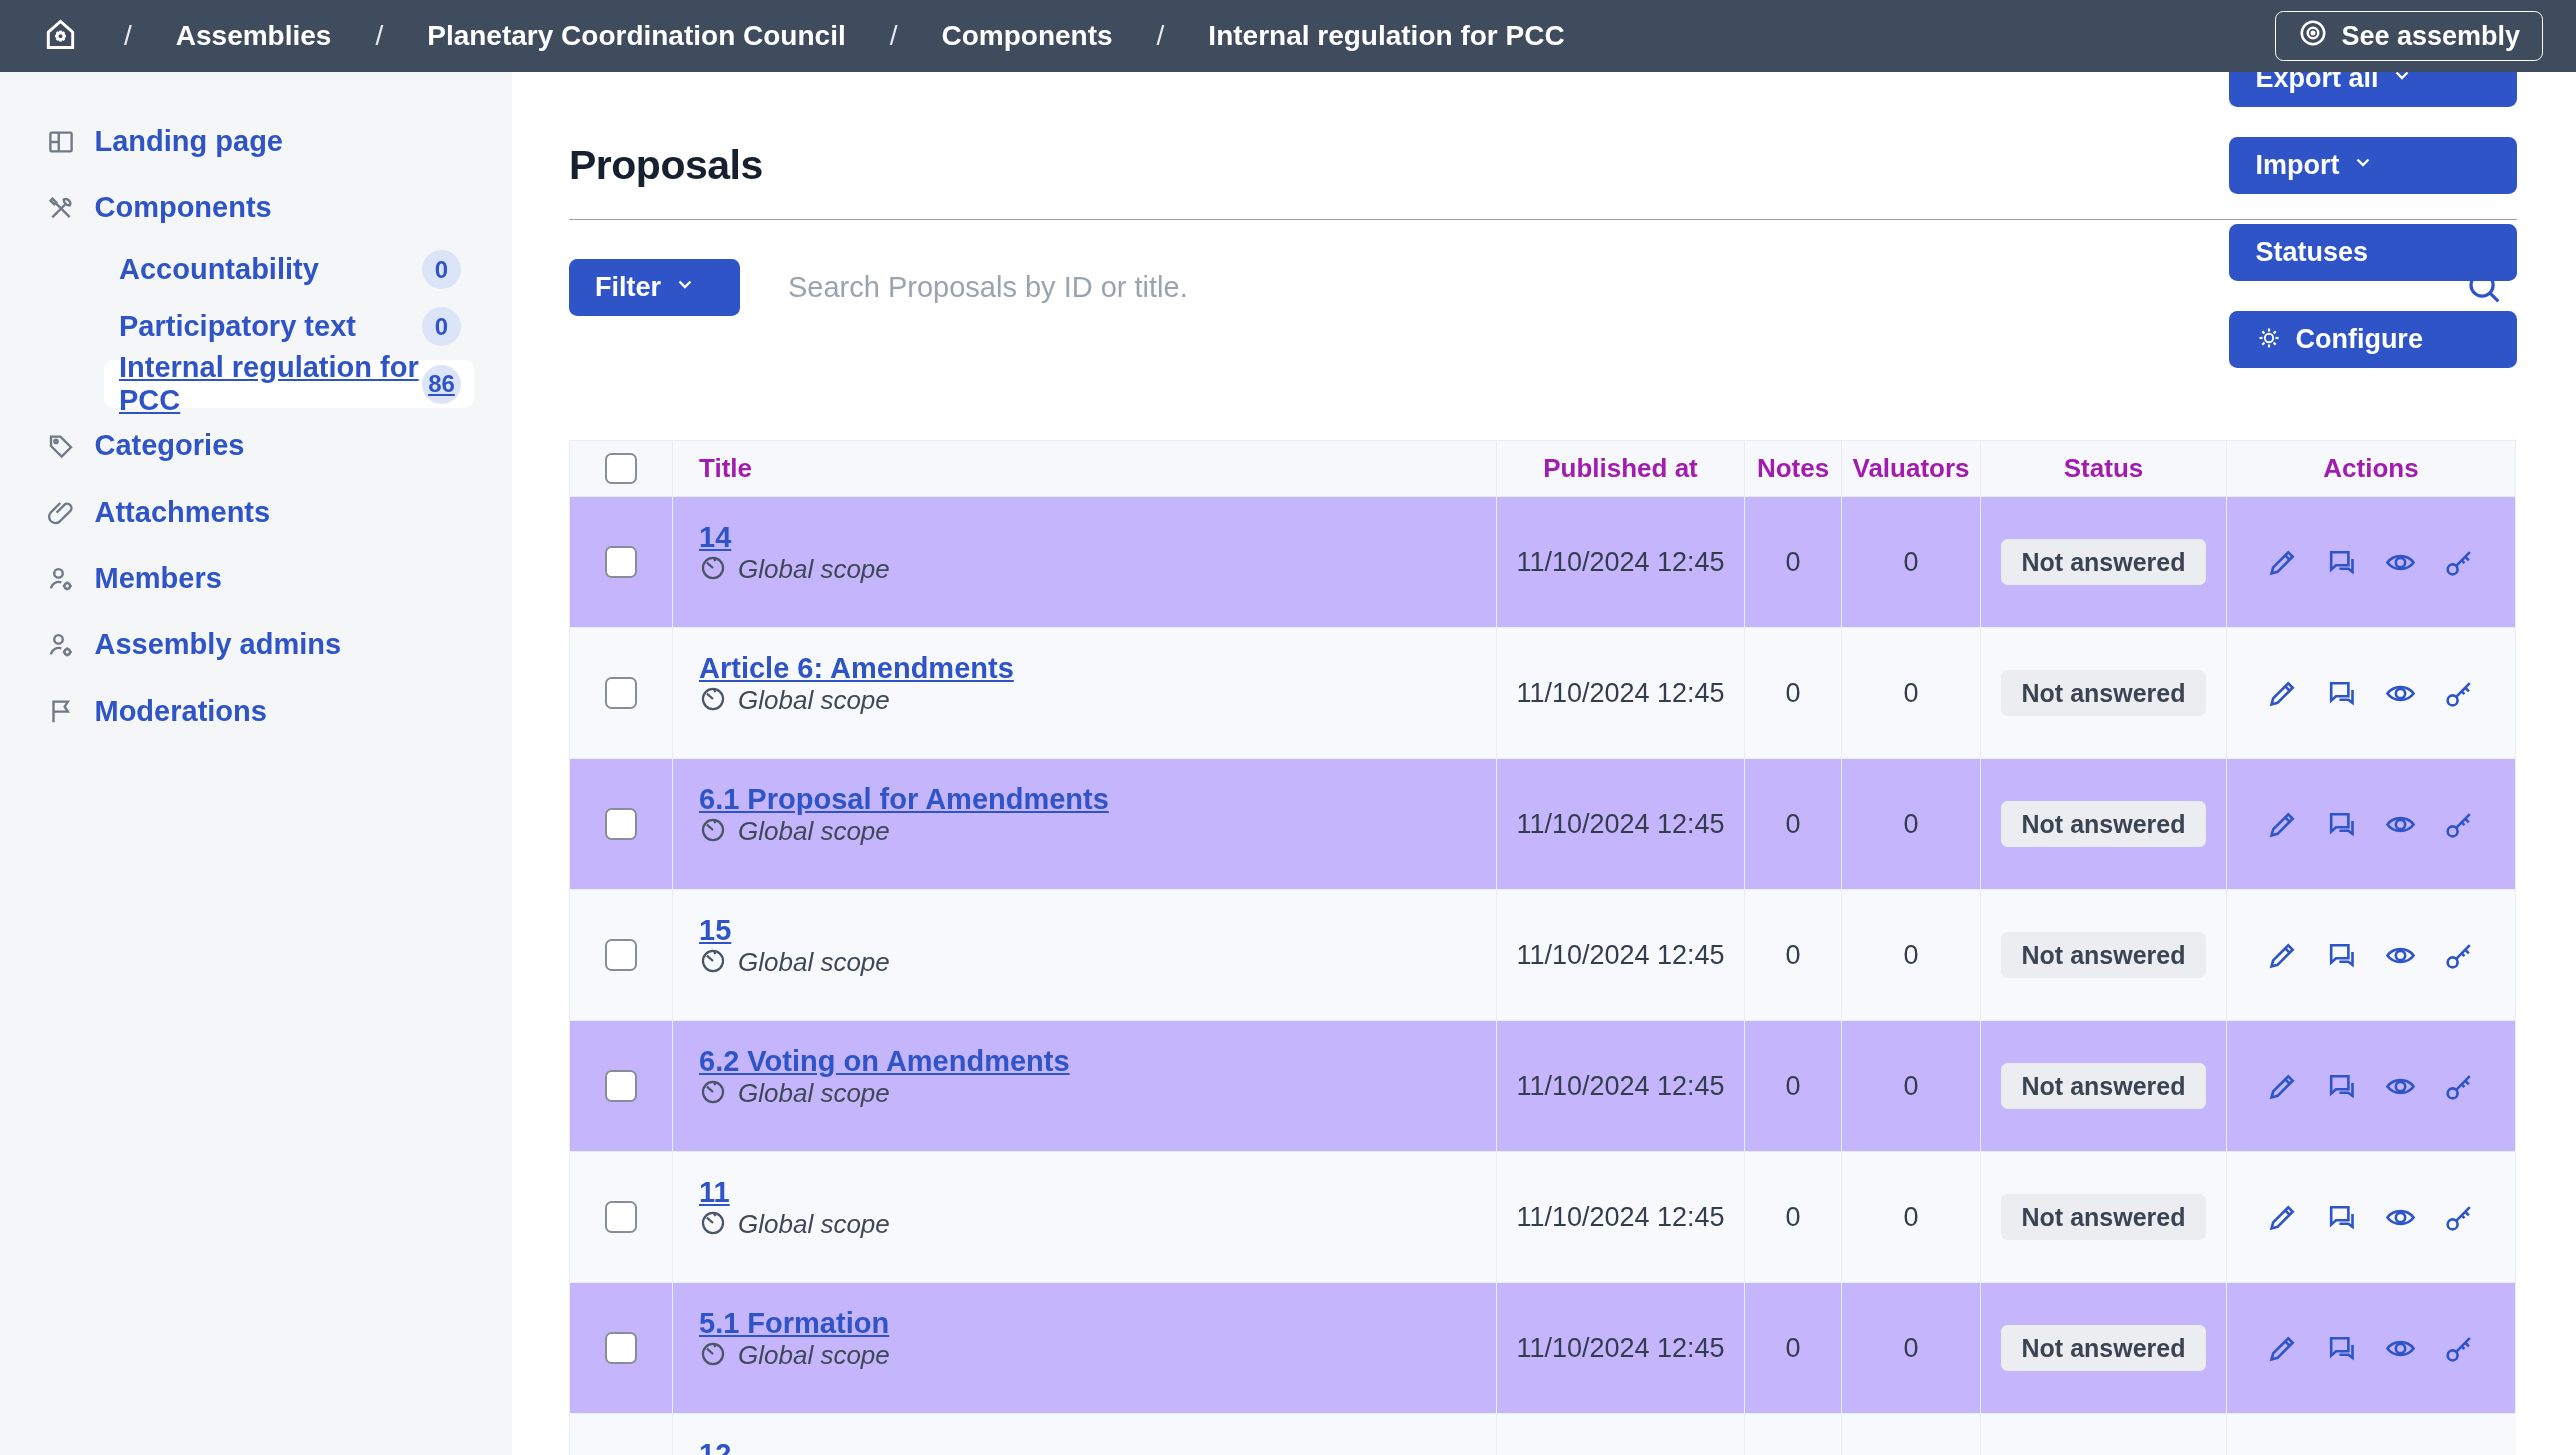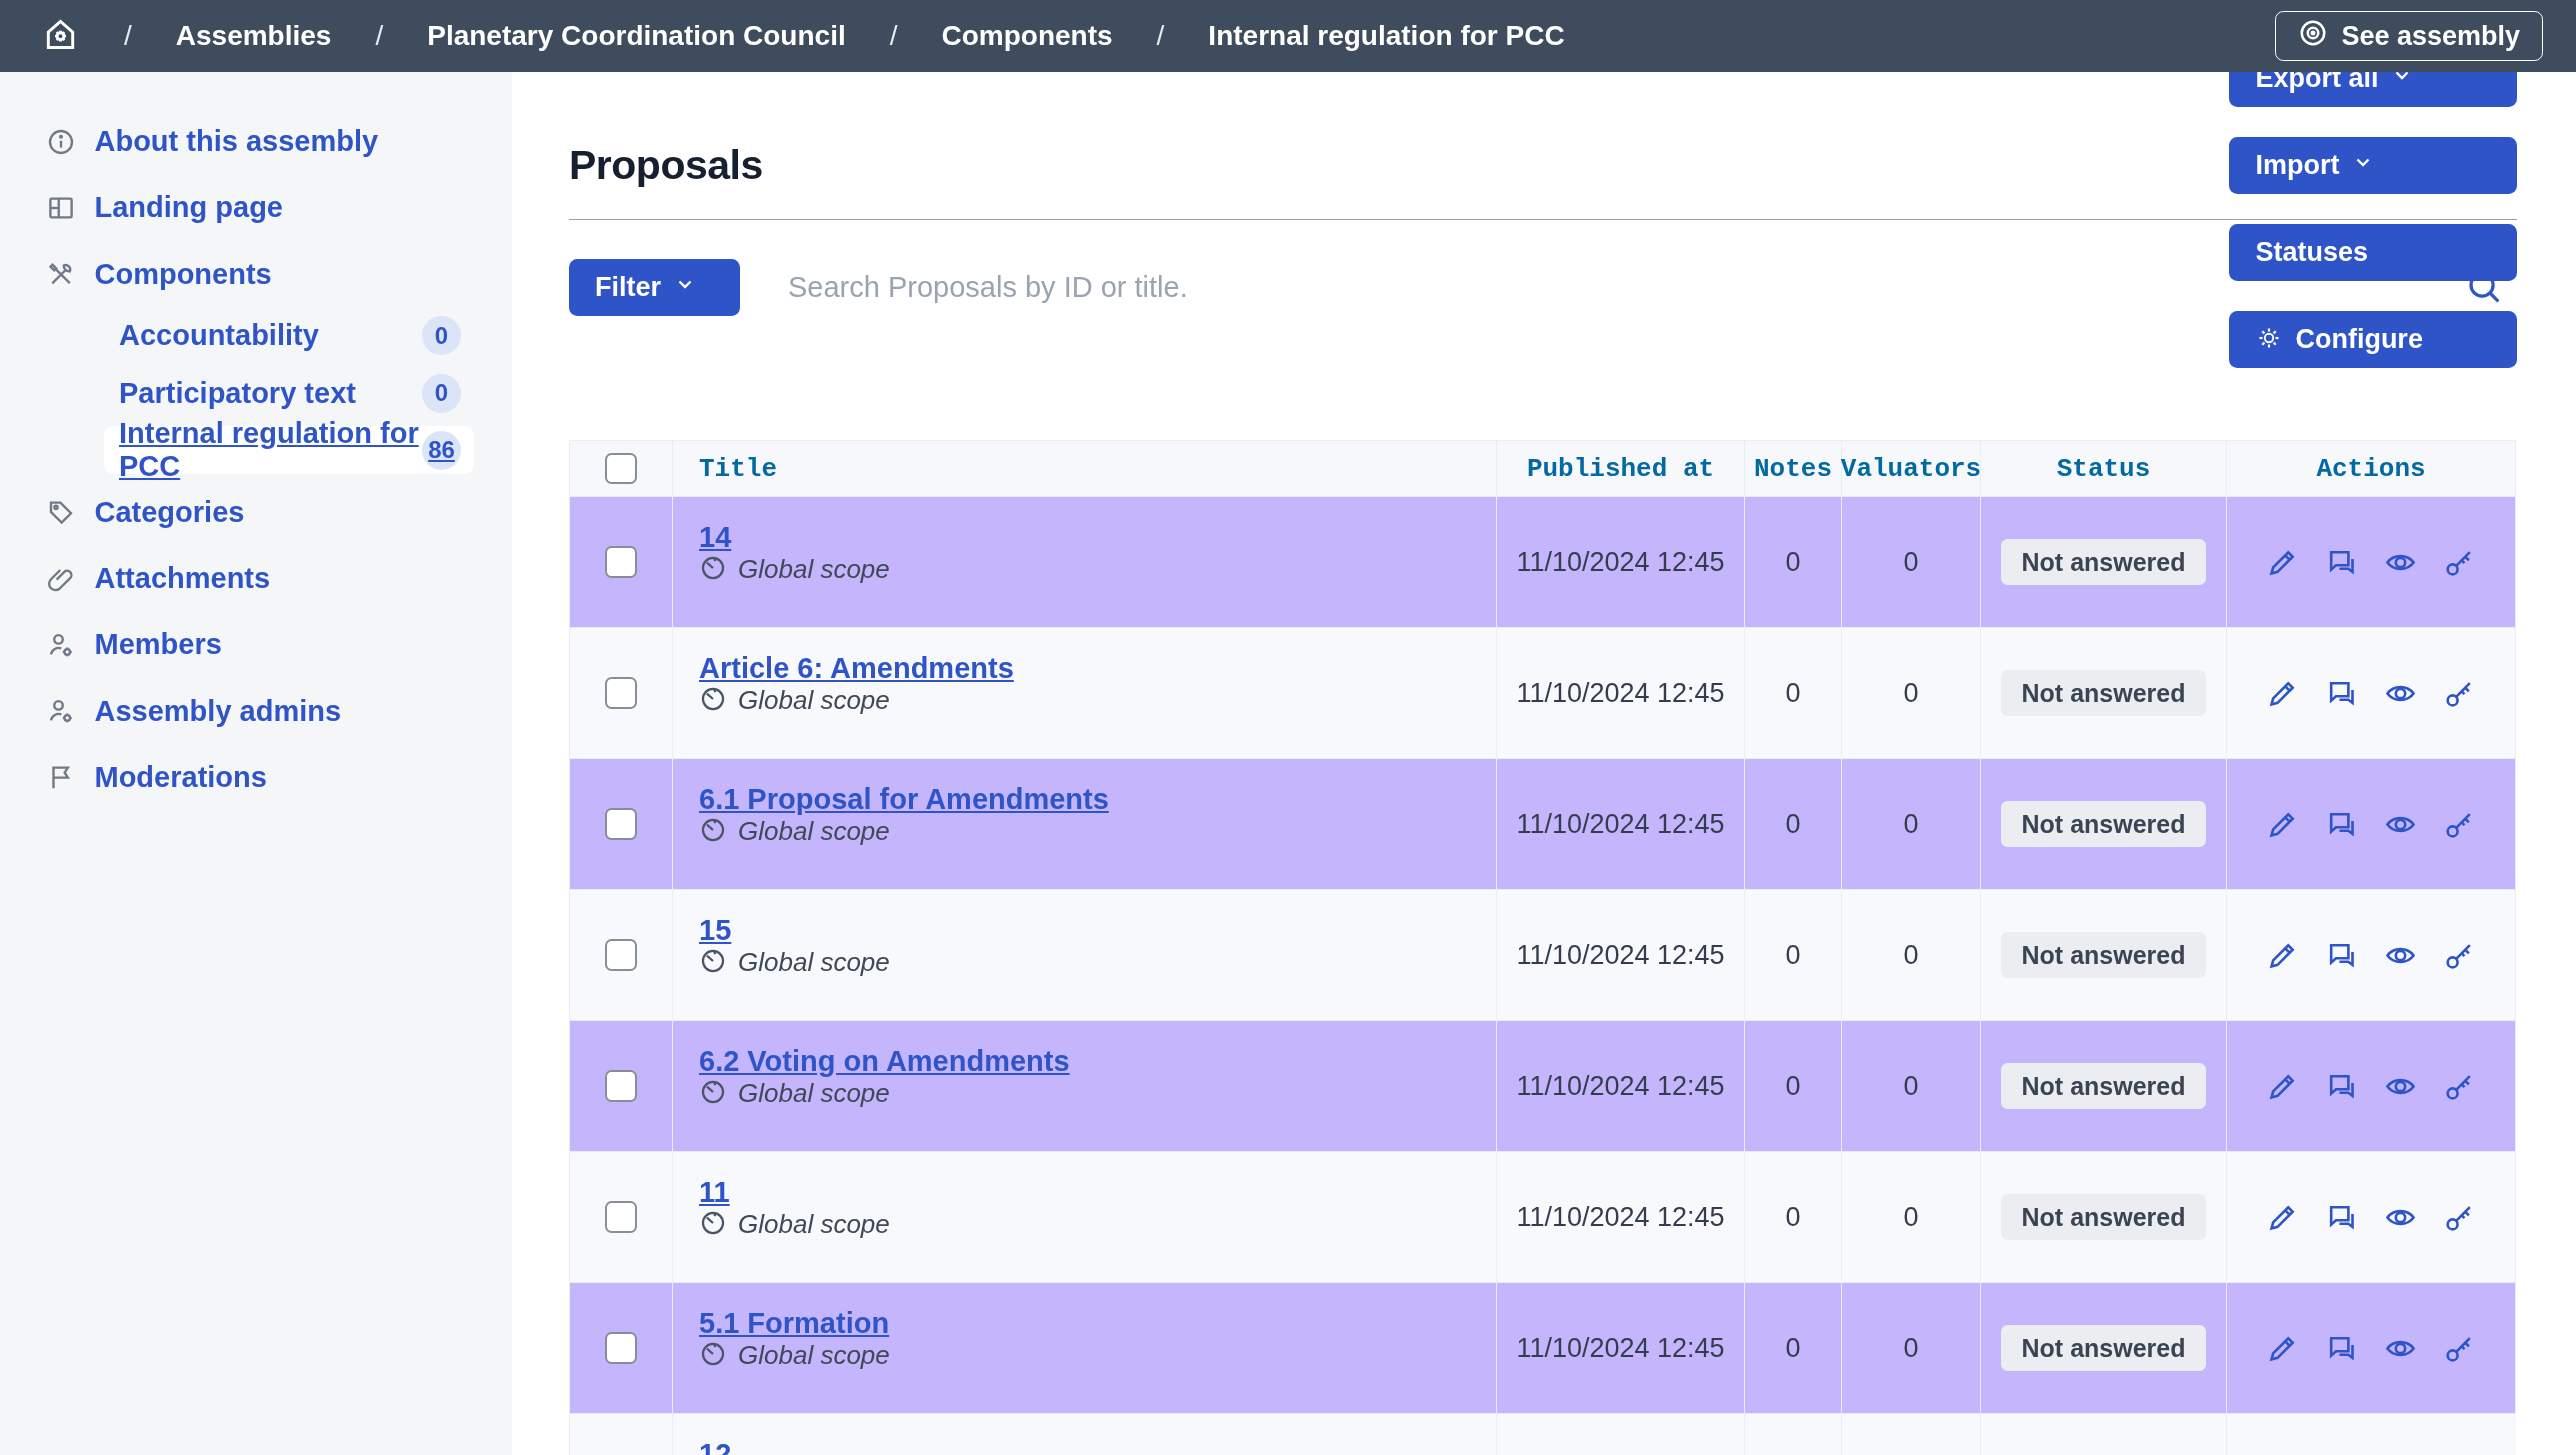--- a/index.html
+++ b/index.html
@@ -56,21 +56,21 @@
   .filter-btn{width:171px;justify-content:flex-start;flex:none;}
   .search-input{flex:1;border:none;outline:none;background:transparent;font-family:inherit;font-size:29px;color:#3a4453;}
   .search-input::placeholder{color:var(--muted);}
   .search-btn{width:43px;height:43px;color:var(--accent);margin-right:11px;flex:none;cursor:pointer;display:flex;align-items:center;justify-content:center;}
   .search-btn svg{width:39px;height:39px;}
 
   
   .ptable{margin-top:124px;width:1947px;border-top:0.9px solid var(--border);}
   .thead,.trow{display:grid;grid-template-columns:104px 824px 248px 97px 139px 246px 289px;}
   .thead{height:56px;background:var(--header-bg);border-bottom:0.9px solid var(--border);}
-  .thead .cell{display:flex;align-items:center;justify-content:center;font-size:26px;font-weight:700;color:#0369a1;border-right:0.9px solid var(--border);font-family:Liberation Mono, monospace;}
+  .thead .cell{display:flex;align-items:center;justify-content:center;font-size:26px;font-weight:700;color:#a21caf;border-right:0.9px solid var(--border);}
   .thead .cell:first-child{border-left:0.9px solid var(--border);}
   .thead .h-title{justify-content:flex-start;padding-left:26px;}
   .trow{height:131px;border-bottom:0.9px solid var(--border);background:#c4b5fd;}
   .trow:nth-child(even){background:var(--zebra);}
   .trow .cell{border-right:0.9px solid var(--border);}
   .trow .cell:first-child{border-left:0.9px solid var(--border);}
   .c-check{display:flex;align-items:center;justify-content:center;}
   .checkbox{width:31.5px;height:31.5px;border:2.8px solid #878e99;border-radius:6.5px;background:#fff;cursor:pointer;flex:none;}
   .c-title{padding:24px 18.5px 0 26px;}
   .title-link{display:inline-block;font-size:29px;font-weight:700;color:var(--accent);text-decoration:underline;cursor:pointer;}
@@ -128,30 +128,20 @@
             <circle cx="12" cy="12" r="1" fill="currentColor"></circle>
         </svg>
       </span>
       <span>See assembly</span>
     </button>
   </div>
 
   <div class="shell">
 
     <div class="sidebar" id="sidebar">
-  <div class="side-item">
-    <span class="s-ico">
-            <svg viewBox="0 0 24 24" fill="none" stroke="currentColor" stroke-width="1.9" width="30" height="30">
-              <circle cx="12" cy="12" r="8.8"></circle>
-              <line x1="12" y1="11" x2="12" y2="16.5"></line>
-              <circle cx="12" cy="7.8" r="0.7" fill="currentColor"></circle>
-            </svg>
-          </span>
-    <span class="s-label">About this assembly</span>
-  </div>
 
   <div class="side-item">
     <span class="s-ico">
             <svg viewBox="0 0 24 24" fill="none" stroke="currentColor" stroke-width="1.9" width="30" height="30">
               <rect x="3.5" y="4.5" width="17" height="15" rx="1"></rect>
               <line x1="10.2" y1="4.5" x2="10.2" y2="19.5"></line>
               <line x1="3.5" y1="12" x2="10.2" y2="12"></line>
             </svg>
           </span>
     <span class="s-label">Landing page</span>

